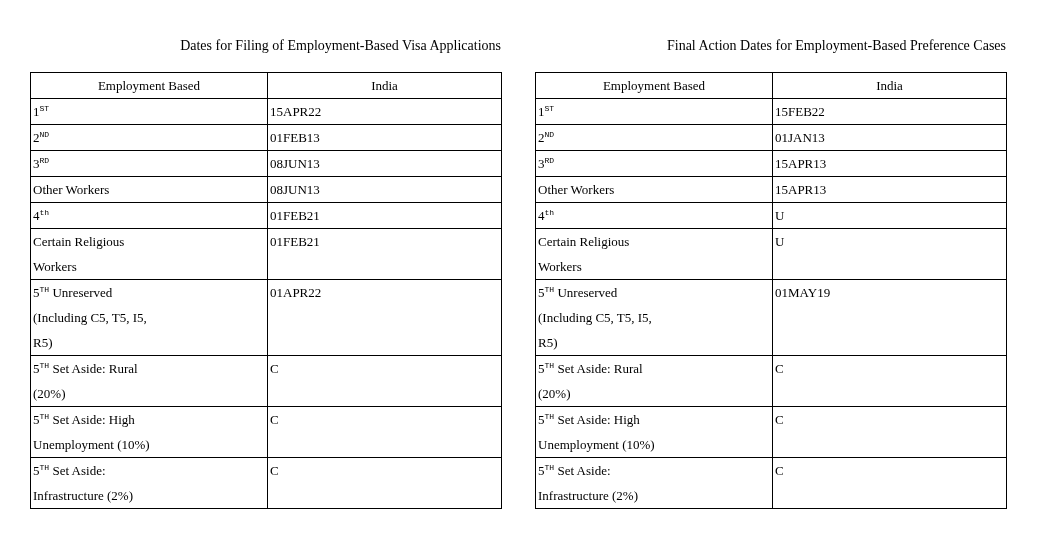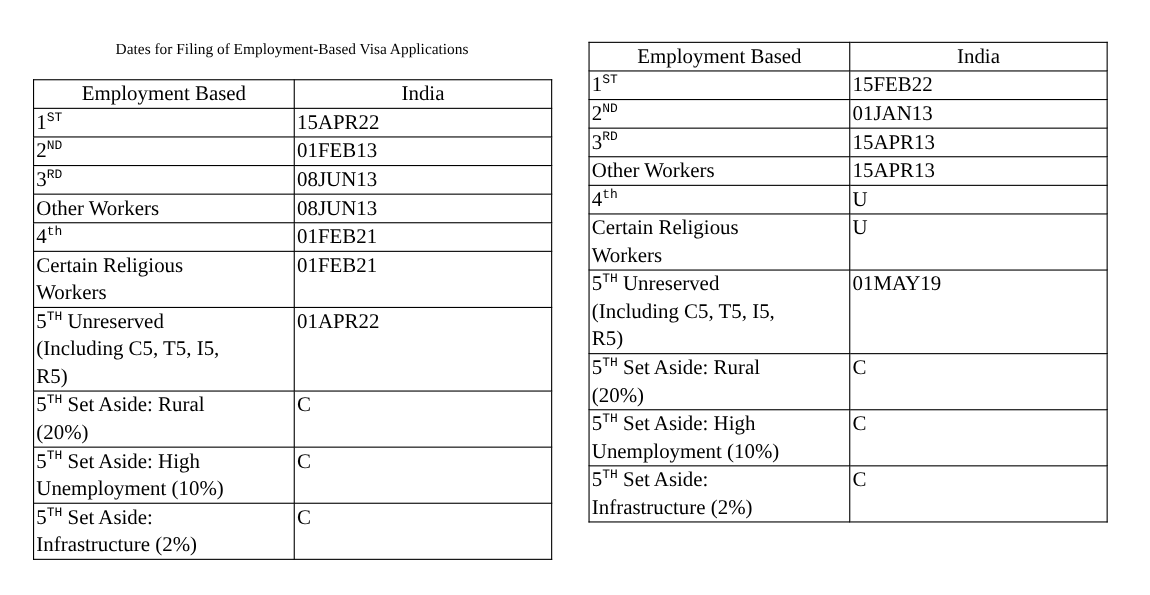--- a/index.html
+++ b/index.html
@@ -17,37 +17,37 @@
     overflow: hidden;
   }
   .panel {
     position: absolute;
     top: 38px;
     width: 471px;
   }
   .panel-left  { left: 30px; }
   .panel-right { left: 535px; }
   .table-title {
-    text-align: center;
+    text-align: right;
     font-size: 14px;
     line-height: 16px;
     margin: 0 0 18px 0;
     white-space: nowrap;
   }
   table.vb-table {
     border-collapse: collapse;
     table-layout: fixed;
     width: 471px;
   }
   col.col-cat { width: 237px; }
   col.col-val { width: 234px; }
   .vb-table th,
   .vb-table td {
     border: 1px solid #000000;
-    font-size: 19px;
+    font-size: 13px;
     font-weight: normal;
     vertical-align: top;
     line-height: 25px;
     padding: 0 2px;
     overflow: hidden;
   }
   .vb-table sup {
     font-size: 62%;
     line-height: 0;
     font-family: Liberation Mono, monospace;
@@ -110,20 +110,21 @@
         </tr>
         <tr>
           <td>5<sup>TH</sup> Set Aside:<br>Infrastructure (2%)</td>
           <td>C</td>
         </tr>
       </tbody>
     </table>
   </section>
 
   <section class="panel panel-right">
+    <div class="table-title">Final Action Dates for Employment-Based Preference Cases</div>
     <table class="vb-table">
       <colgroup>
           <col class="col-cat">
           <col class="col-val">
         </colgroup>
       <thead>
         <tr>
           <th>Employment Based</th>
           <th>India</th>
         </tr>

